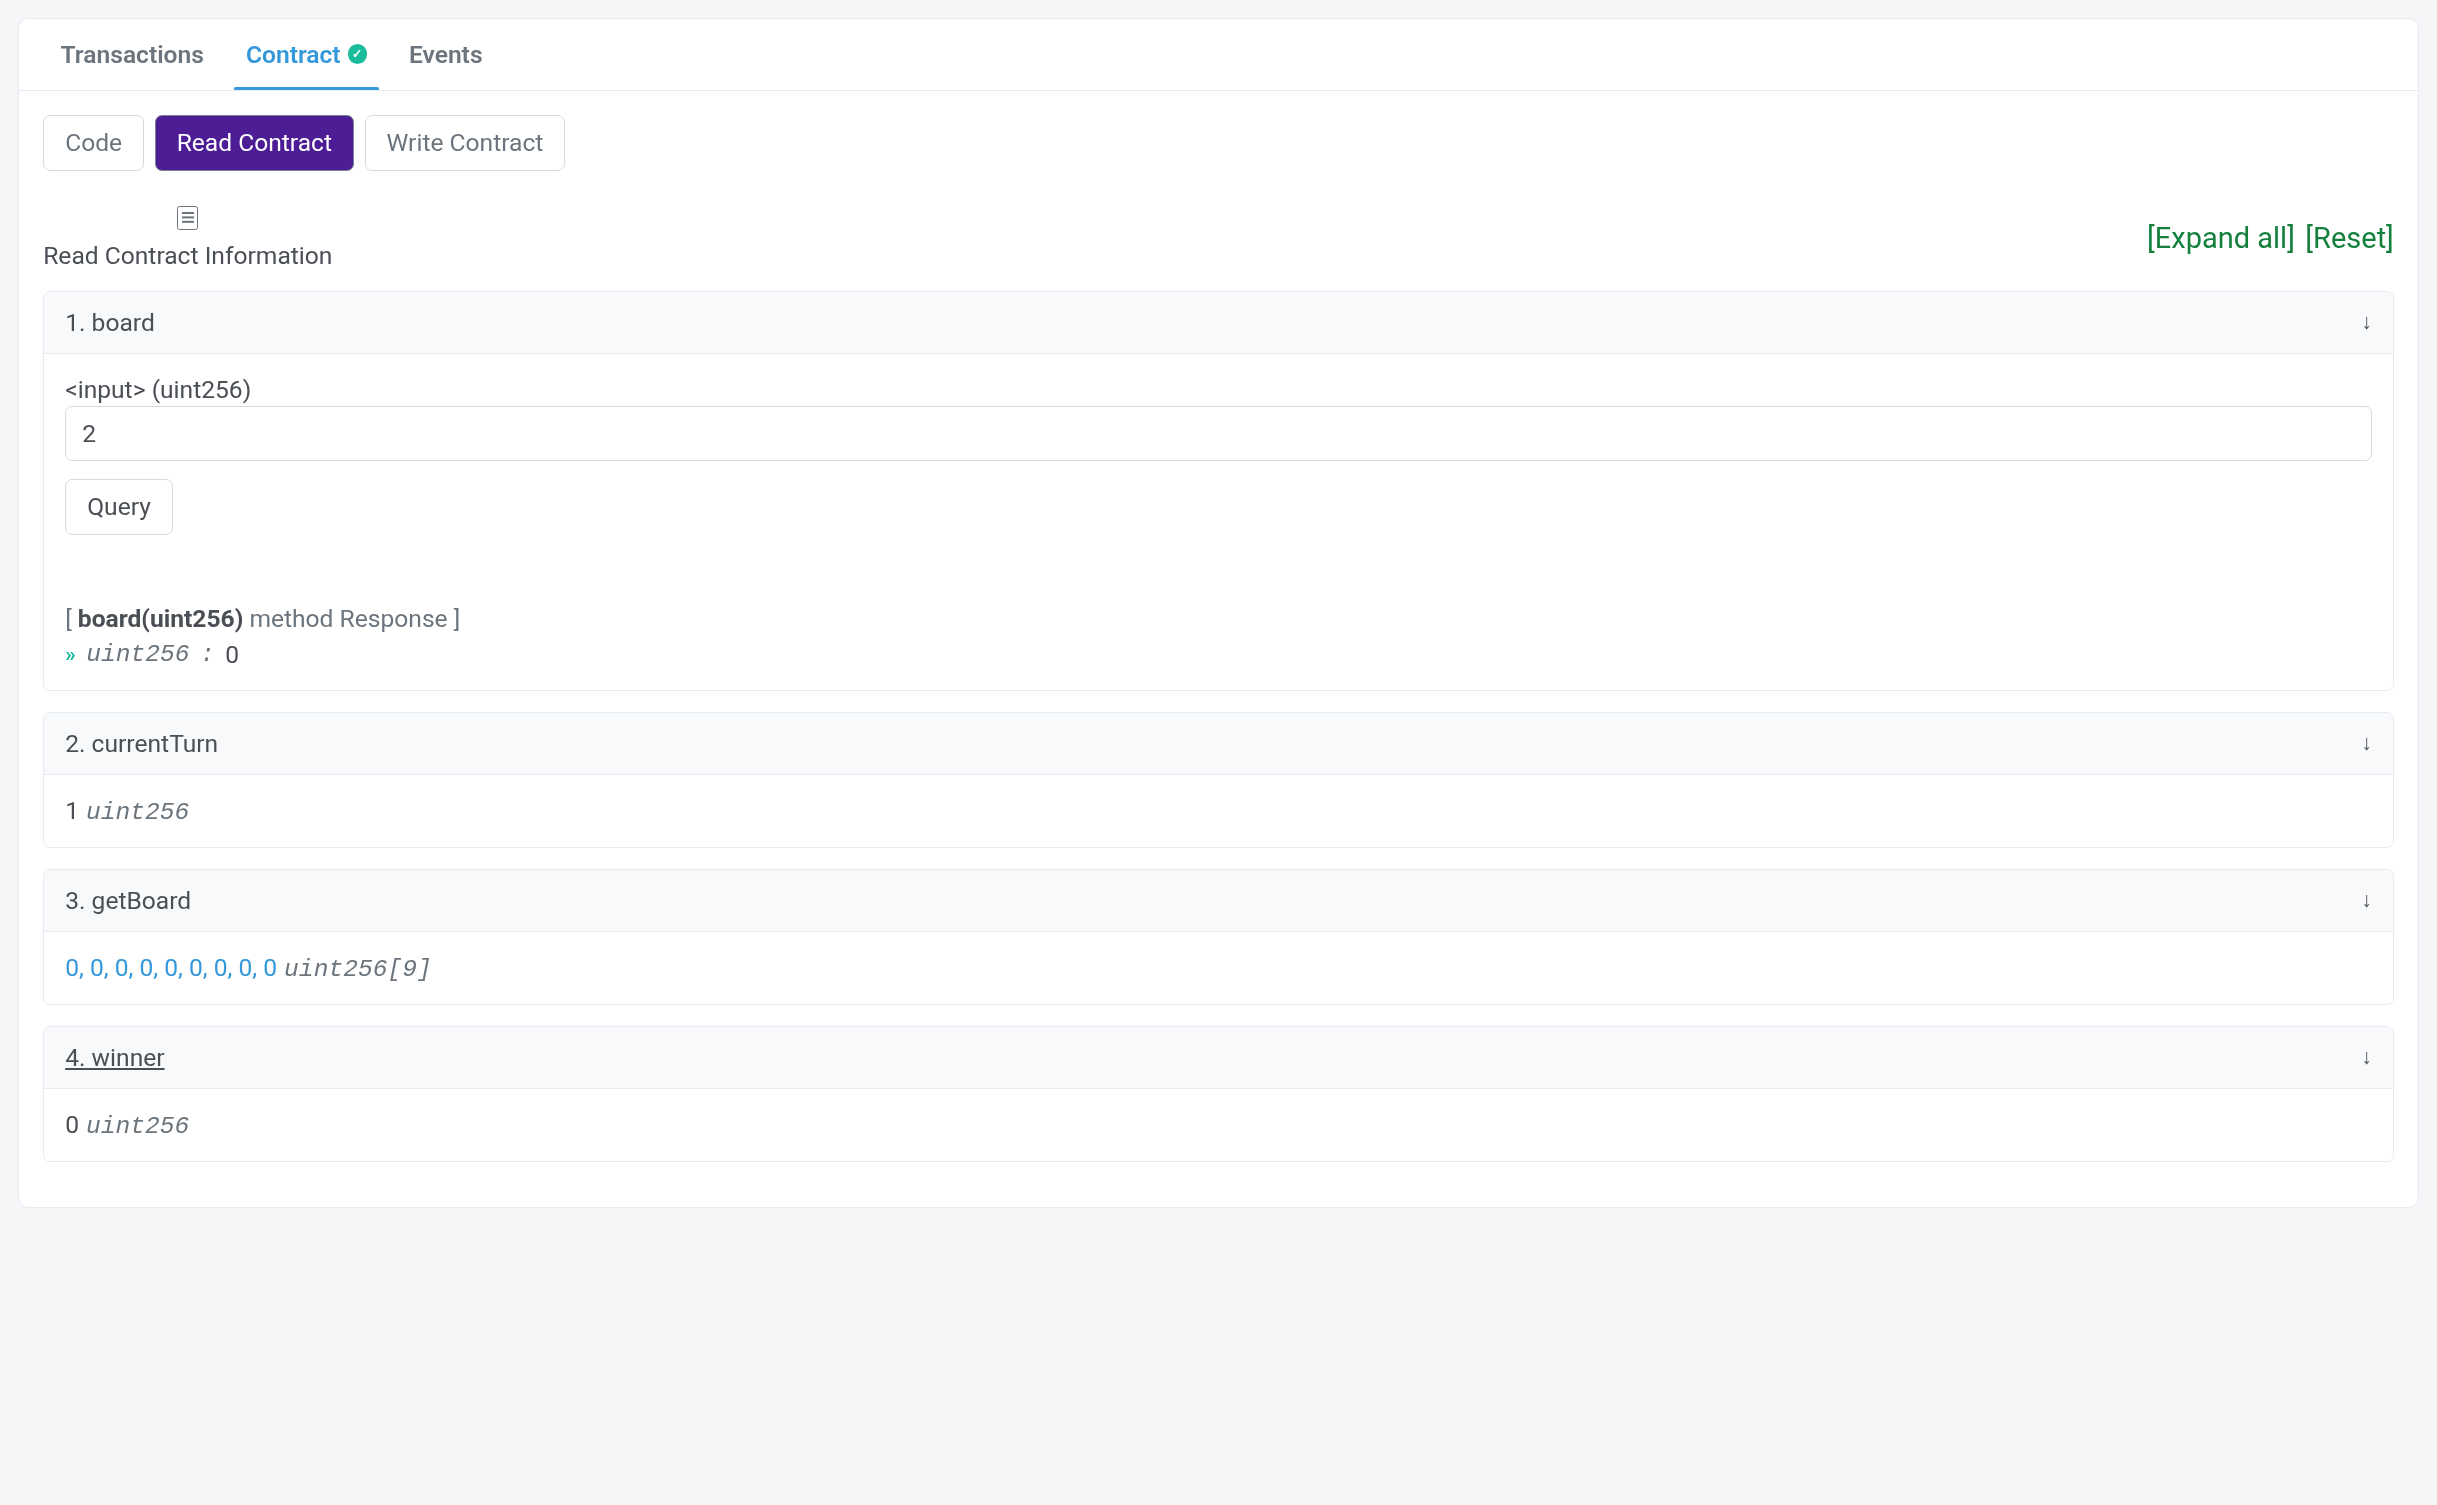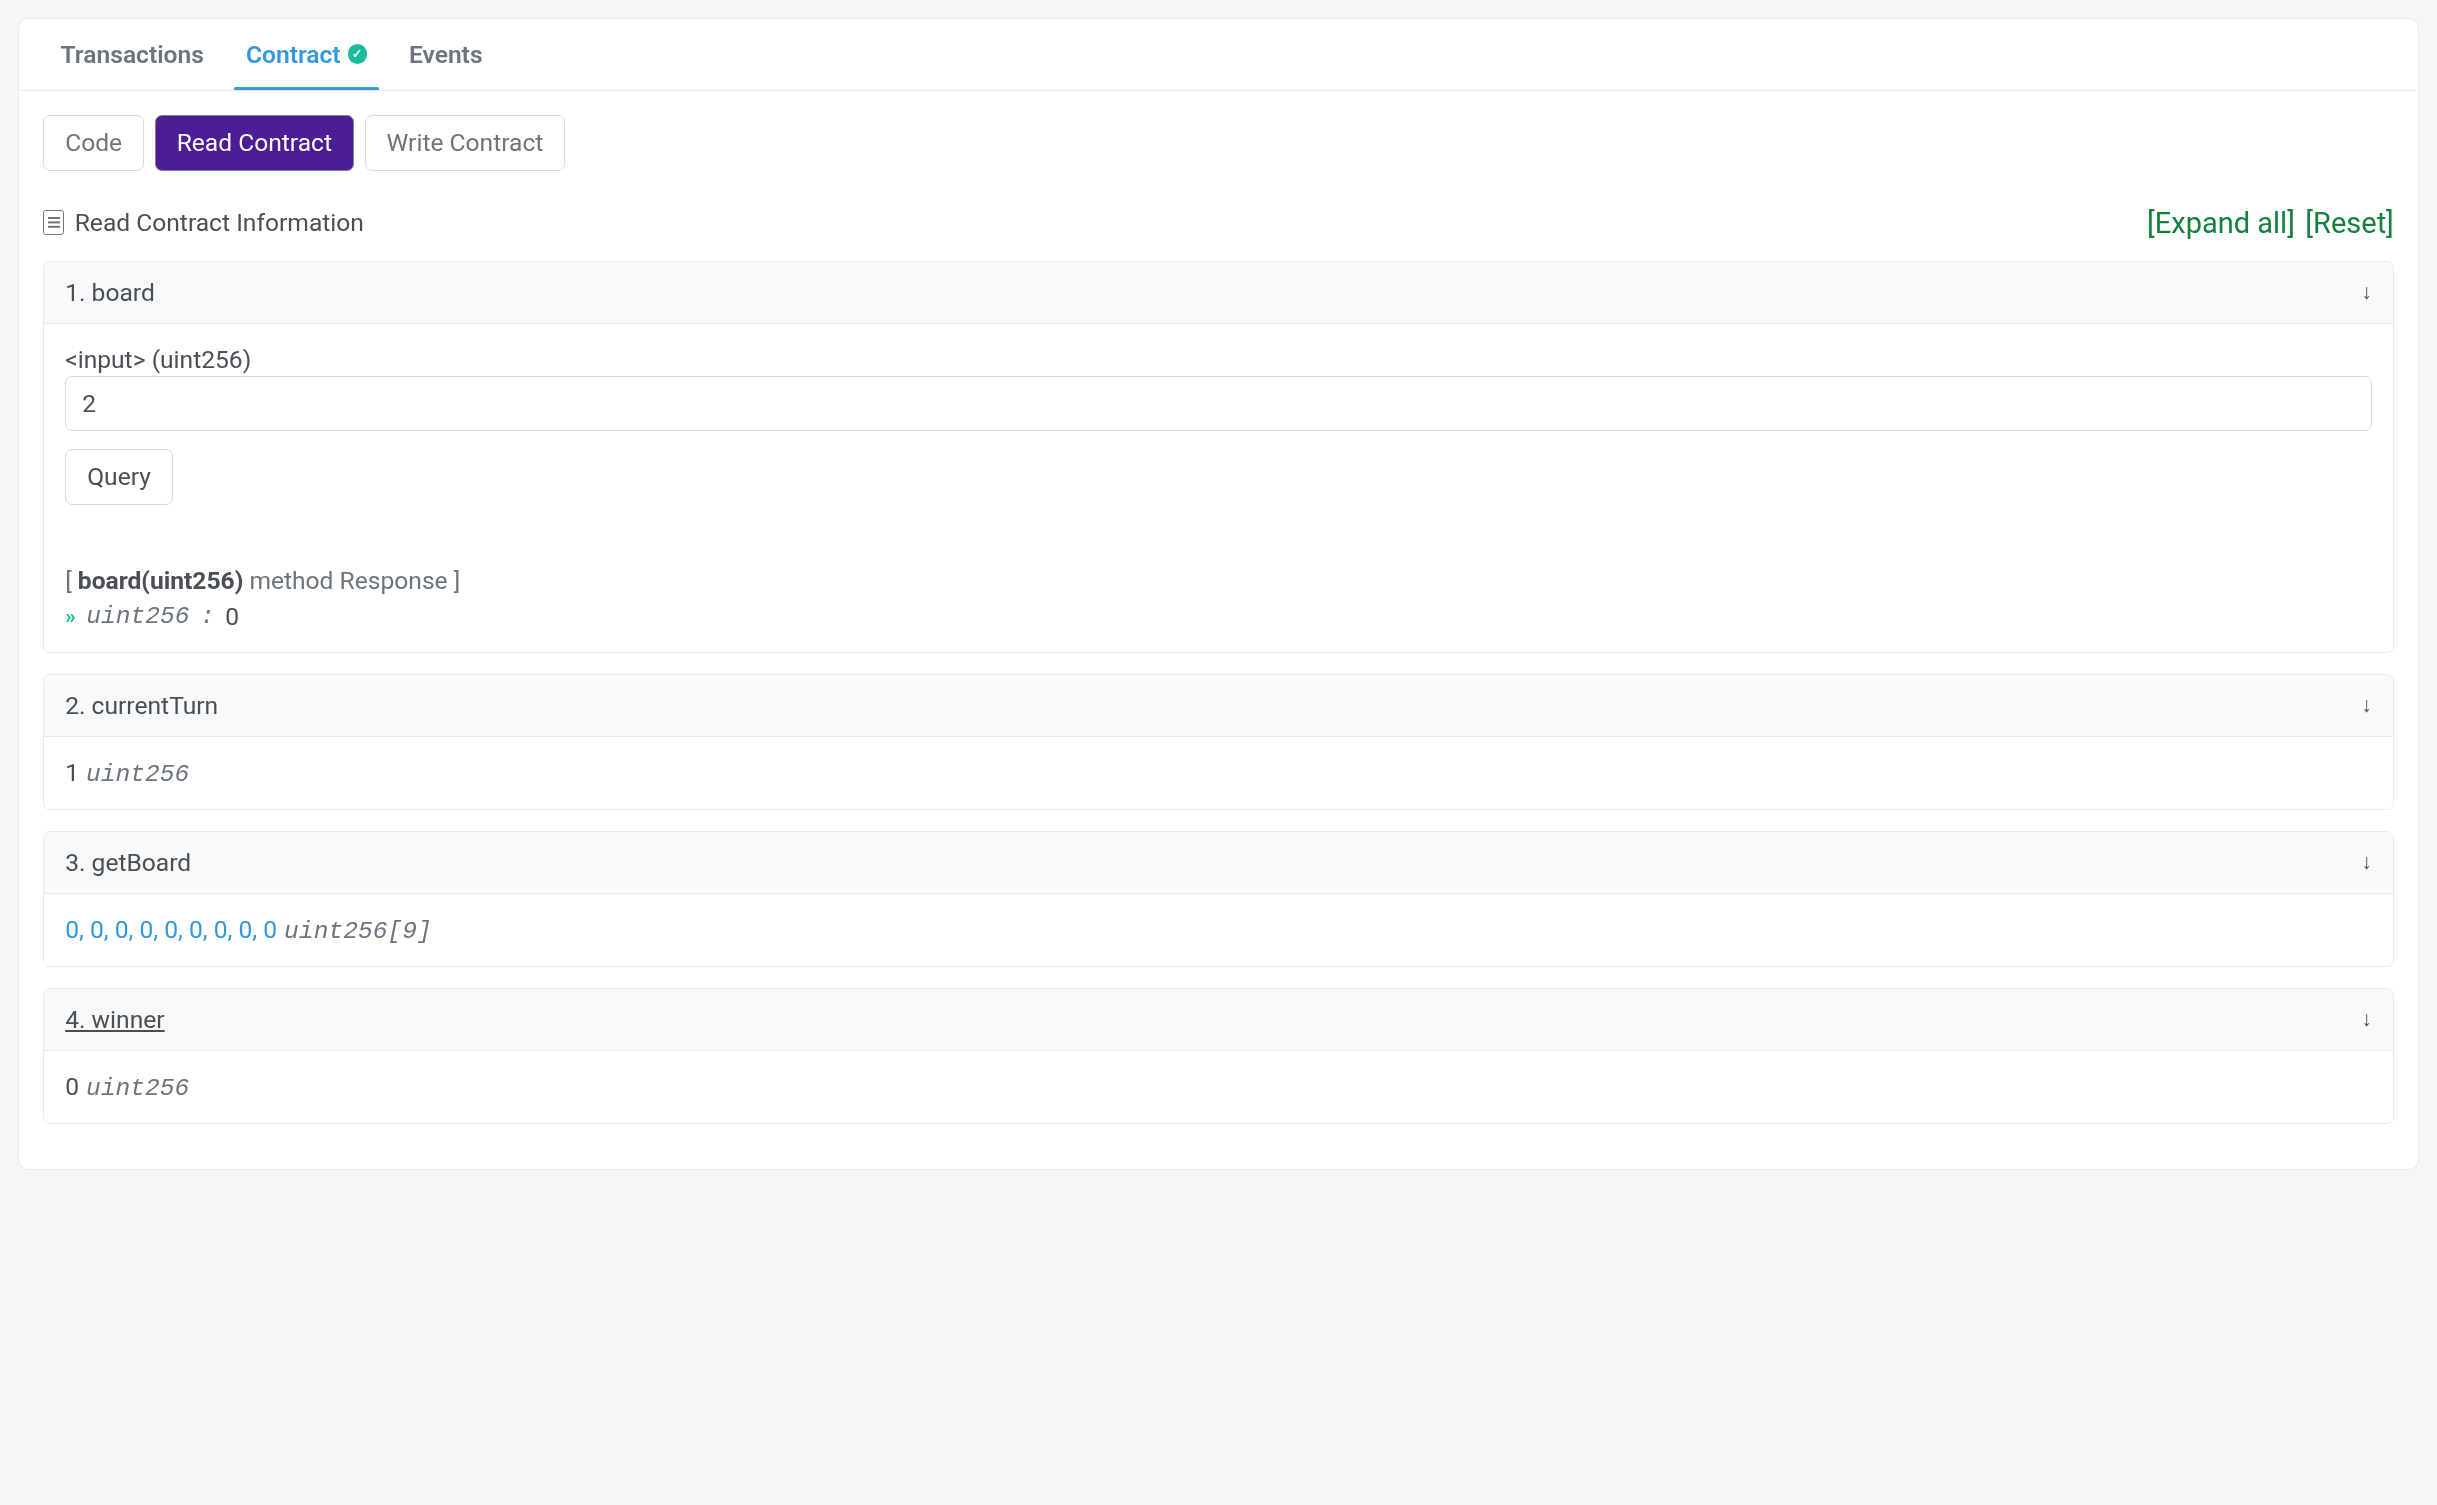--- a/index.html
+++ b/index.html
@@ -88,20 +88,21 @@
   justify-content: space-between;
   align-items: center;
   margin-bottom: 21px;
 }
 .section-title {
   display: flex;
   align-items: center;
   gap: 10.5px;
   color: #4a4f55;
   font-size: 24.6px;
+  flex-direction: column;
 }
 .doc-icon {
   width: 21px;
   height: 24.6px;
   border: 1.8px solid #6c757d;
   border-radius: 2.6px;
   position: relative;
   display: inline-block;
 }
 .doc-icon::before {
@@ -180,21 +181,21 @@
 .mono {
   font-family: "SFMono-Regular", Consolas, "Liberation Mono", Menlo, monospace;
   font-style: italic;
   color: #6c757d;
 }
 .tree-indicator {
   color: #adb5bd;
   font-family: monospace;
 }
 .response-block {
-  margin-top: 28px;
+  margin-top: 36px;
 }
 .response-header {
   color: #6c757d;
   font-size: 24.6px;
 }
 .response-header .bold {
   font-weight: 700;
   color: #4a4f55;
 }
 .response-line {

